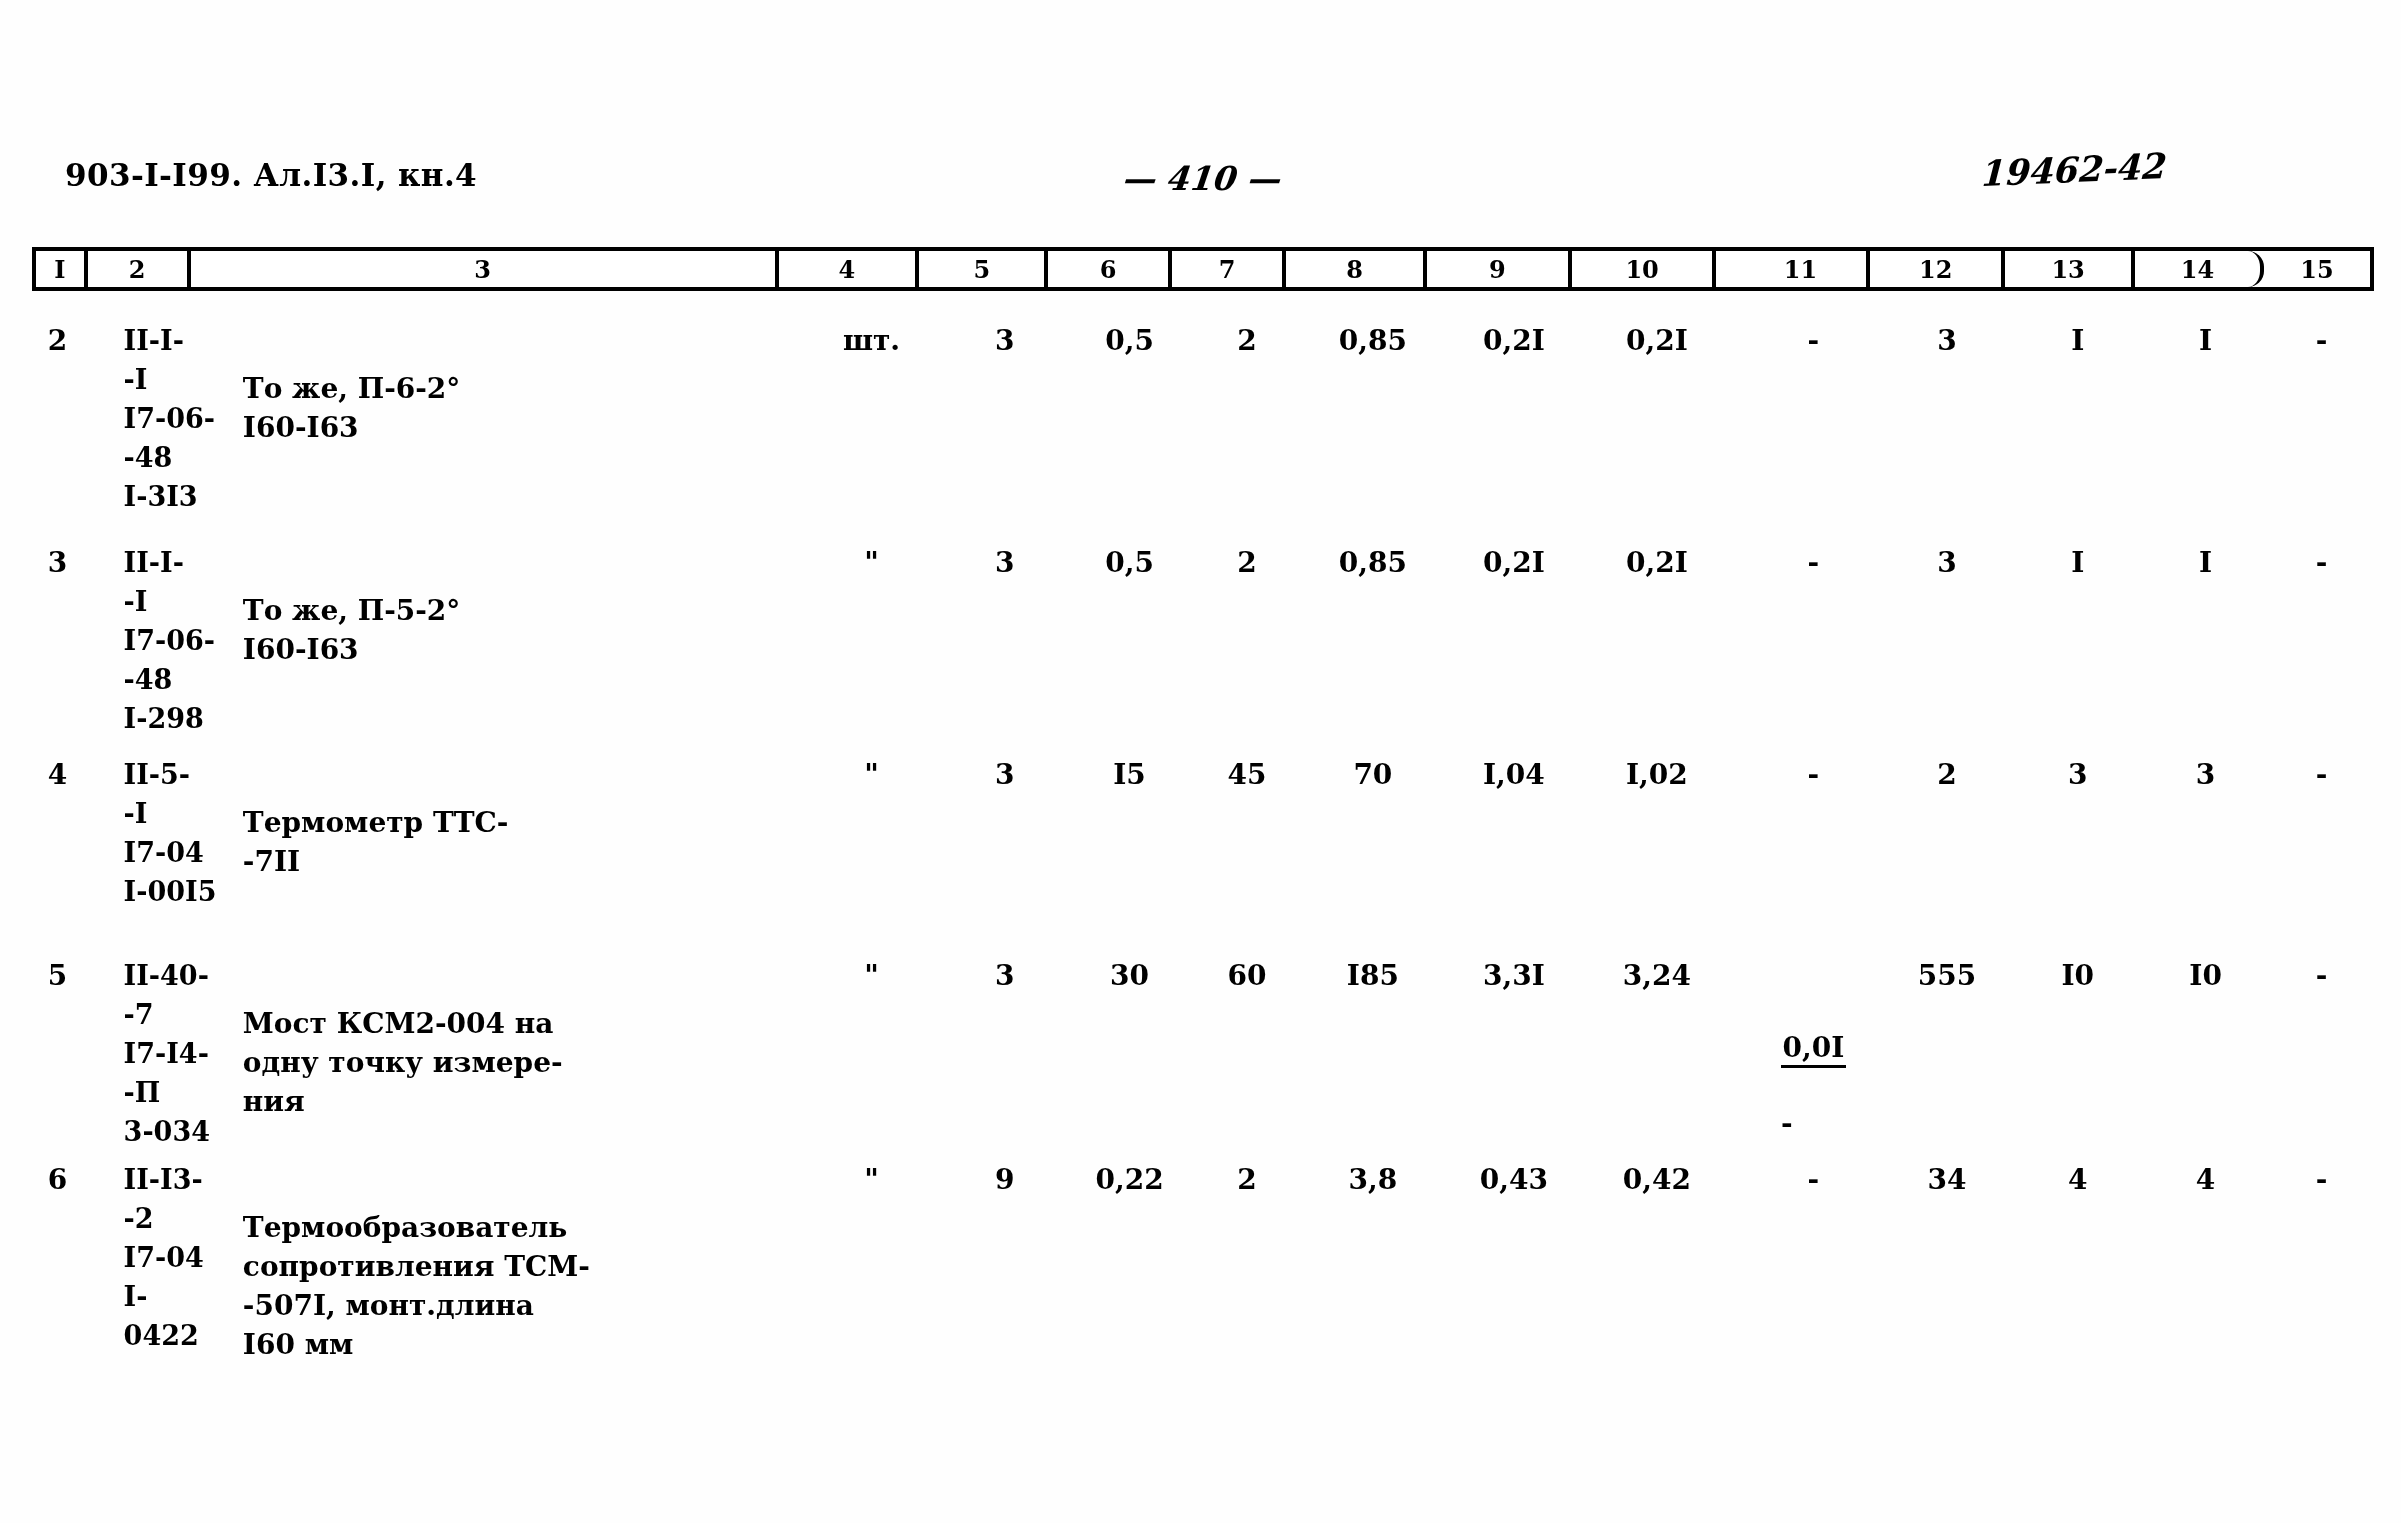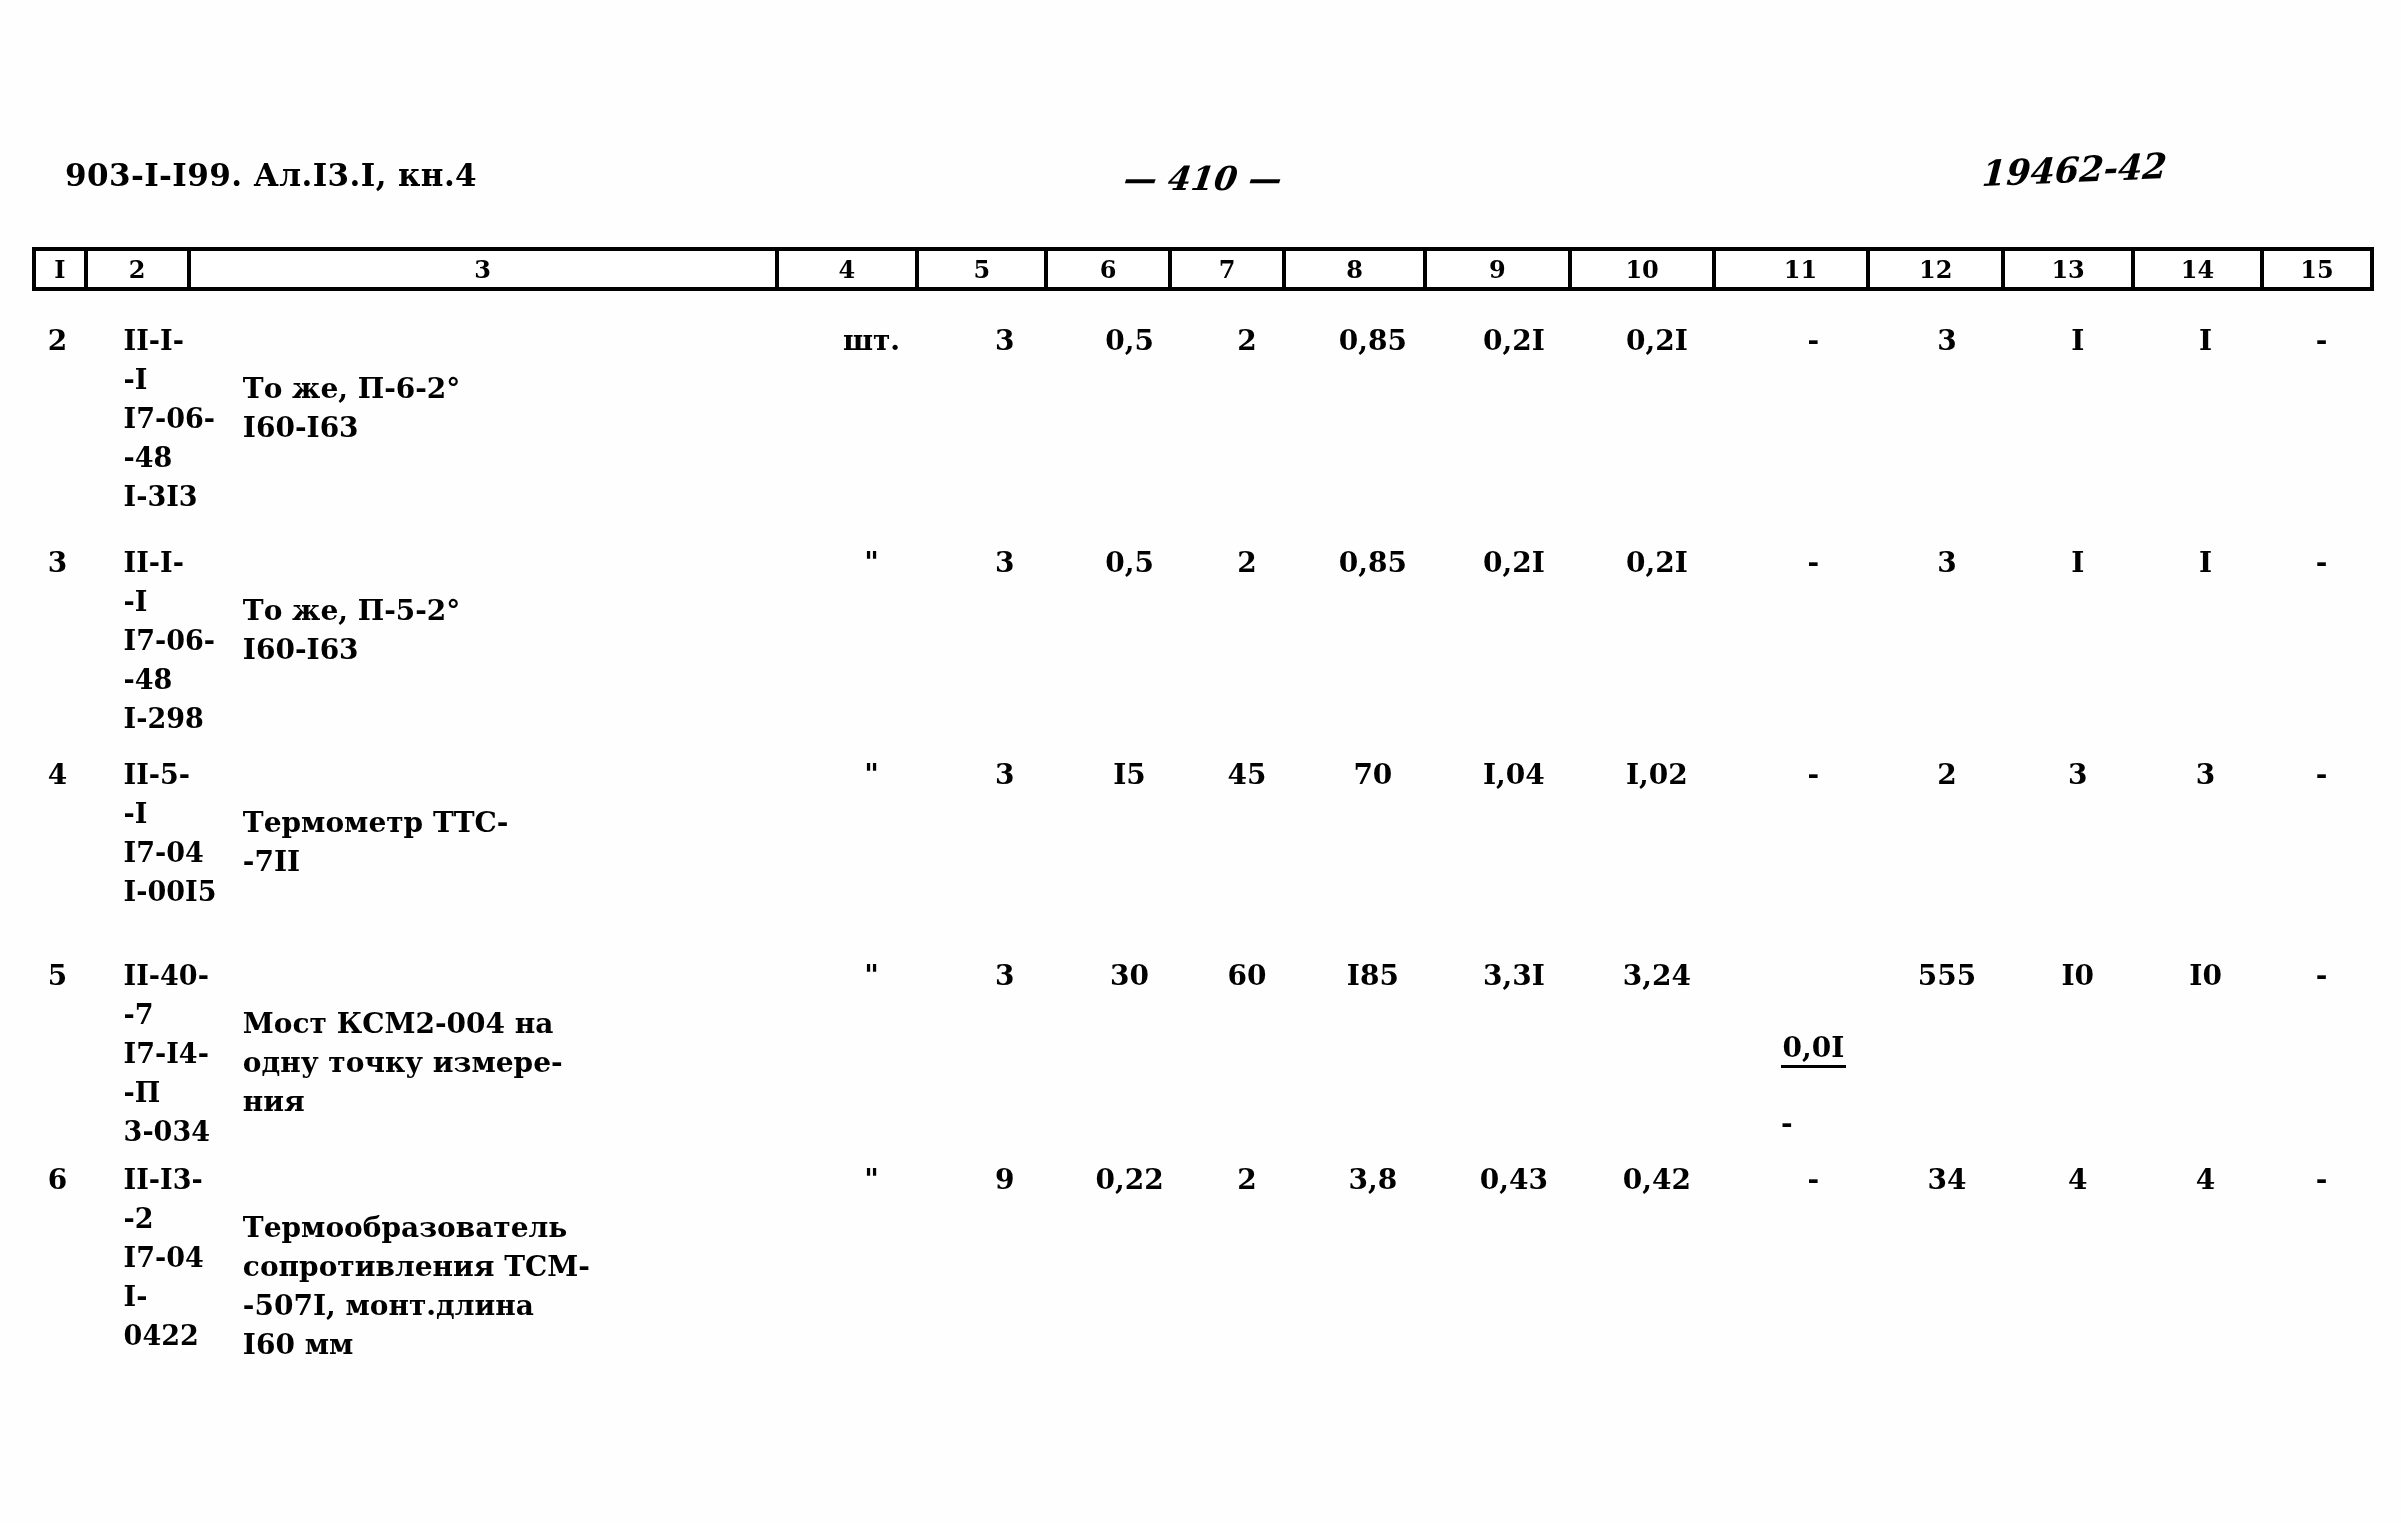--- a/index.html
+++ b/index.html
@@ -91,21 +91,21 @@
   .w4  { width: 142px; }
   .w5  { width: 130px; }
   .w6  { width: 125px; }
   .w7  { width: 115px; }
   .w8  { width: 142px; }
   .w9  { width: 146px; }
   .w10 { width: 146px; }
   .w11 { width: 155px; padding-left: 18px; }
   .w12 { width: 136px; }
   .w13 { width: 131px; }
-  .w14 { width: 130px; }
+  .w14 { width: 130px; border-radius: 16px; }
   .w15 { width: 107px; }
 
   
   .table-body {
     position: absolute;
     left: 32px; top: 316px;
     width: 2342px;
   }
   .data-row {
     position: relative;

